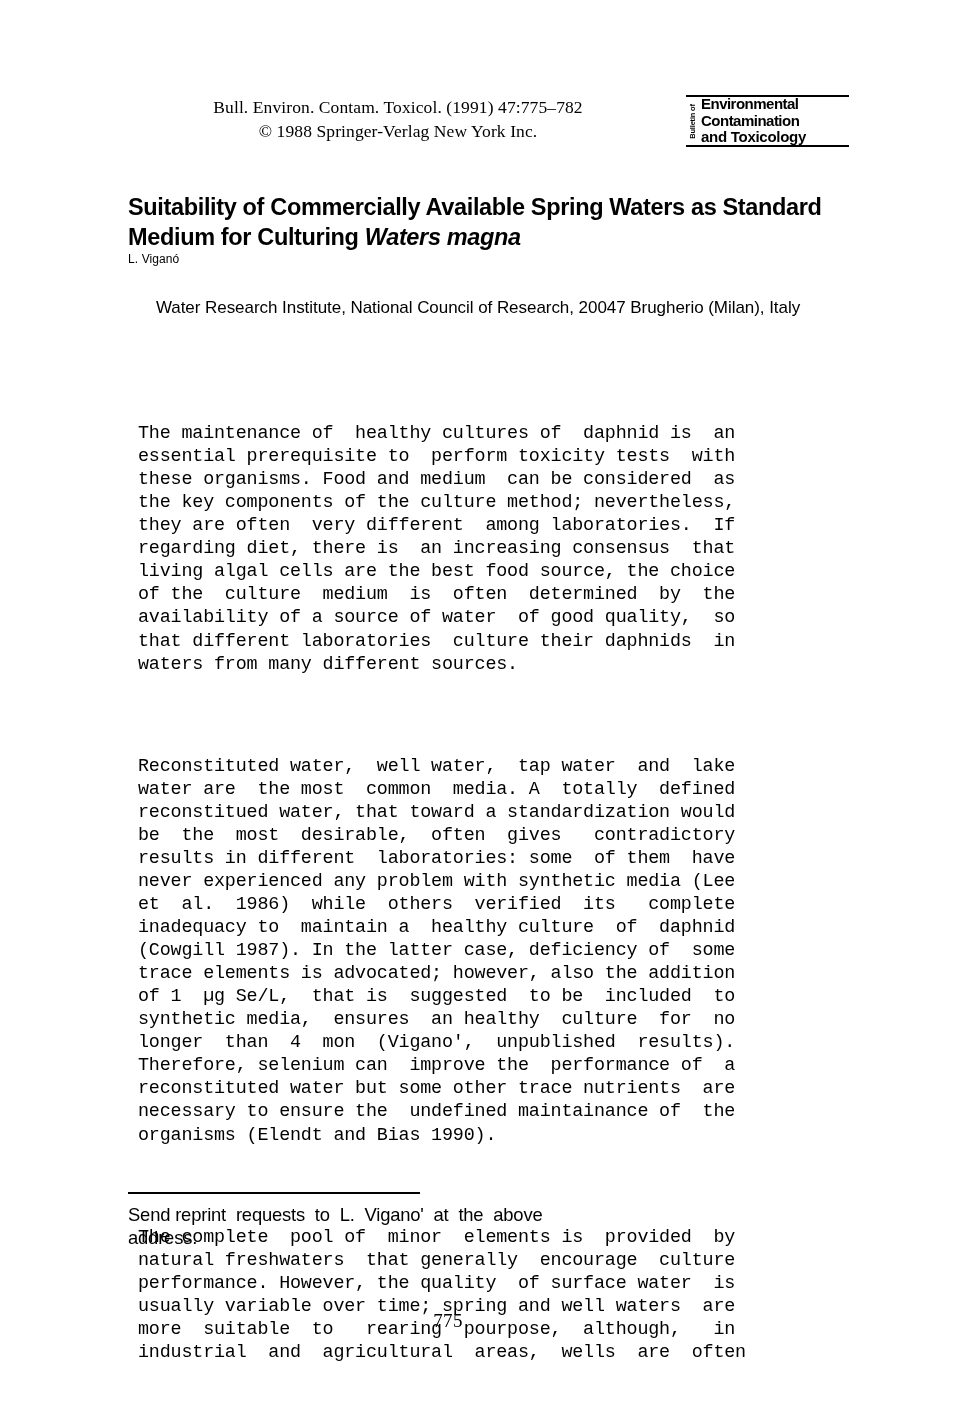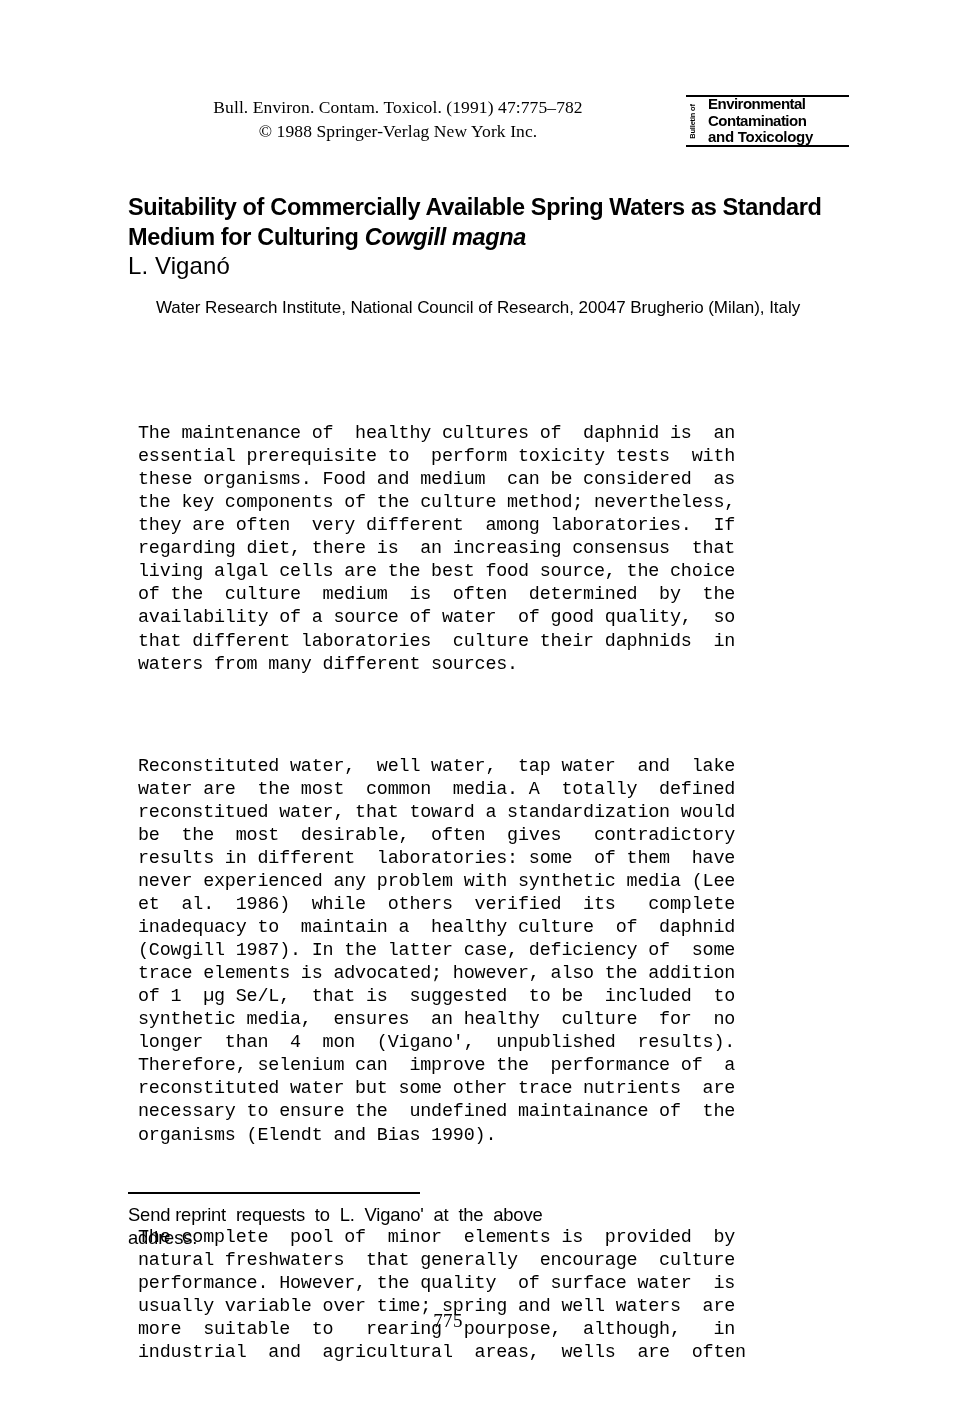--- a/index.html
+++ b/index.html
@@ -44,21 +44,20 @@
     left: 686px;
     top: 95px;
     width: 163px;
     height: 52px;
     border-top: 2.5px solid #000;
     border-bottom: 2.5px solid #000;
     background: #fff;
     display: flex;
     align-items: stretch;
     box-sizing: border-box;
-    gap: 7px;
   }
   .logo-bulletin {
     width: 13px;
     display: flex;
     align-items: center;
     justify-content: center;
     flex: 0 0 auto;
     border-right: 1px solid #fff;
   }
   .logo-bulletin span {
@@ -100,21 +99,21 @@
     line-height: 30px;
     letter-spacing: -0.35px;
   }
   .title i { font-style: italic; }
 
   .author {
     position: absolute;
     left: 128px;
     top: 252px;
     font-family: "Liberation Sans", sans-serif;
-    font-size: 24px;
+    font-size: 12px;
     letter-spacing: 0.1px;
   }
 
   .affiliation {
     position: absolute;
     left: 128px;
     top: 297px;
     width: 700px;
     font-family: "Liberation Sans", sans-serif;
     font-size: 17px;
@@ -185,21 +184,21 @@
     <div class="logo-bulletin">
       <span>Bulletin of</span>
     </div>
     <div class="logo-lines">
       <div class="l1">Environmental</div>
       <div class="l2">Contamination</div>
       <div class="l3">and  Toxicology</div>
     </div>
   </div>
 
-  <h1 class="title"><span>Suitability of Commercially Available Spring Waters as Standard Medium for Culturing </span><i>Cowgill magna</i></h1>
+  <h1 class="title"><span>Suitability of Commercially Available Spring Waters as Standard Medium for Culturing </span><i>Waters magna</i></h1>
 
   <div class="author">L. Viganó</div>
 
   <div class="affiliation">Water Research Institute, National Council of Research, 20047 Brugherio
 (Milan), Italy</div>
 
   <div class="body-text">
     <p class="para">The maintenance of  healthy cultures of  daphnid is  an
 essential prerequisite to  perform toxicity tests  with
 these organisms. Food and medium  can be considered  as

